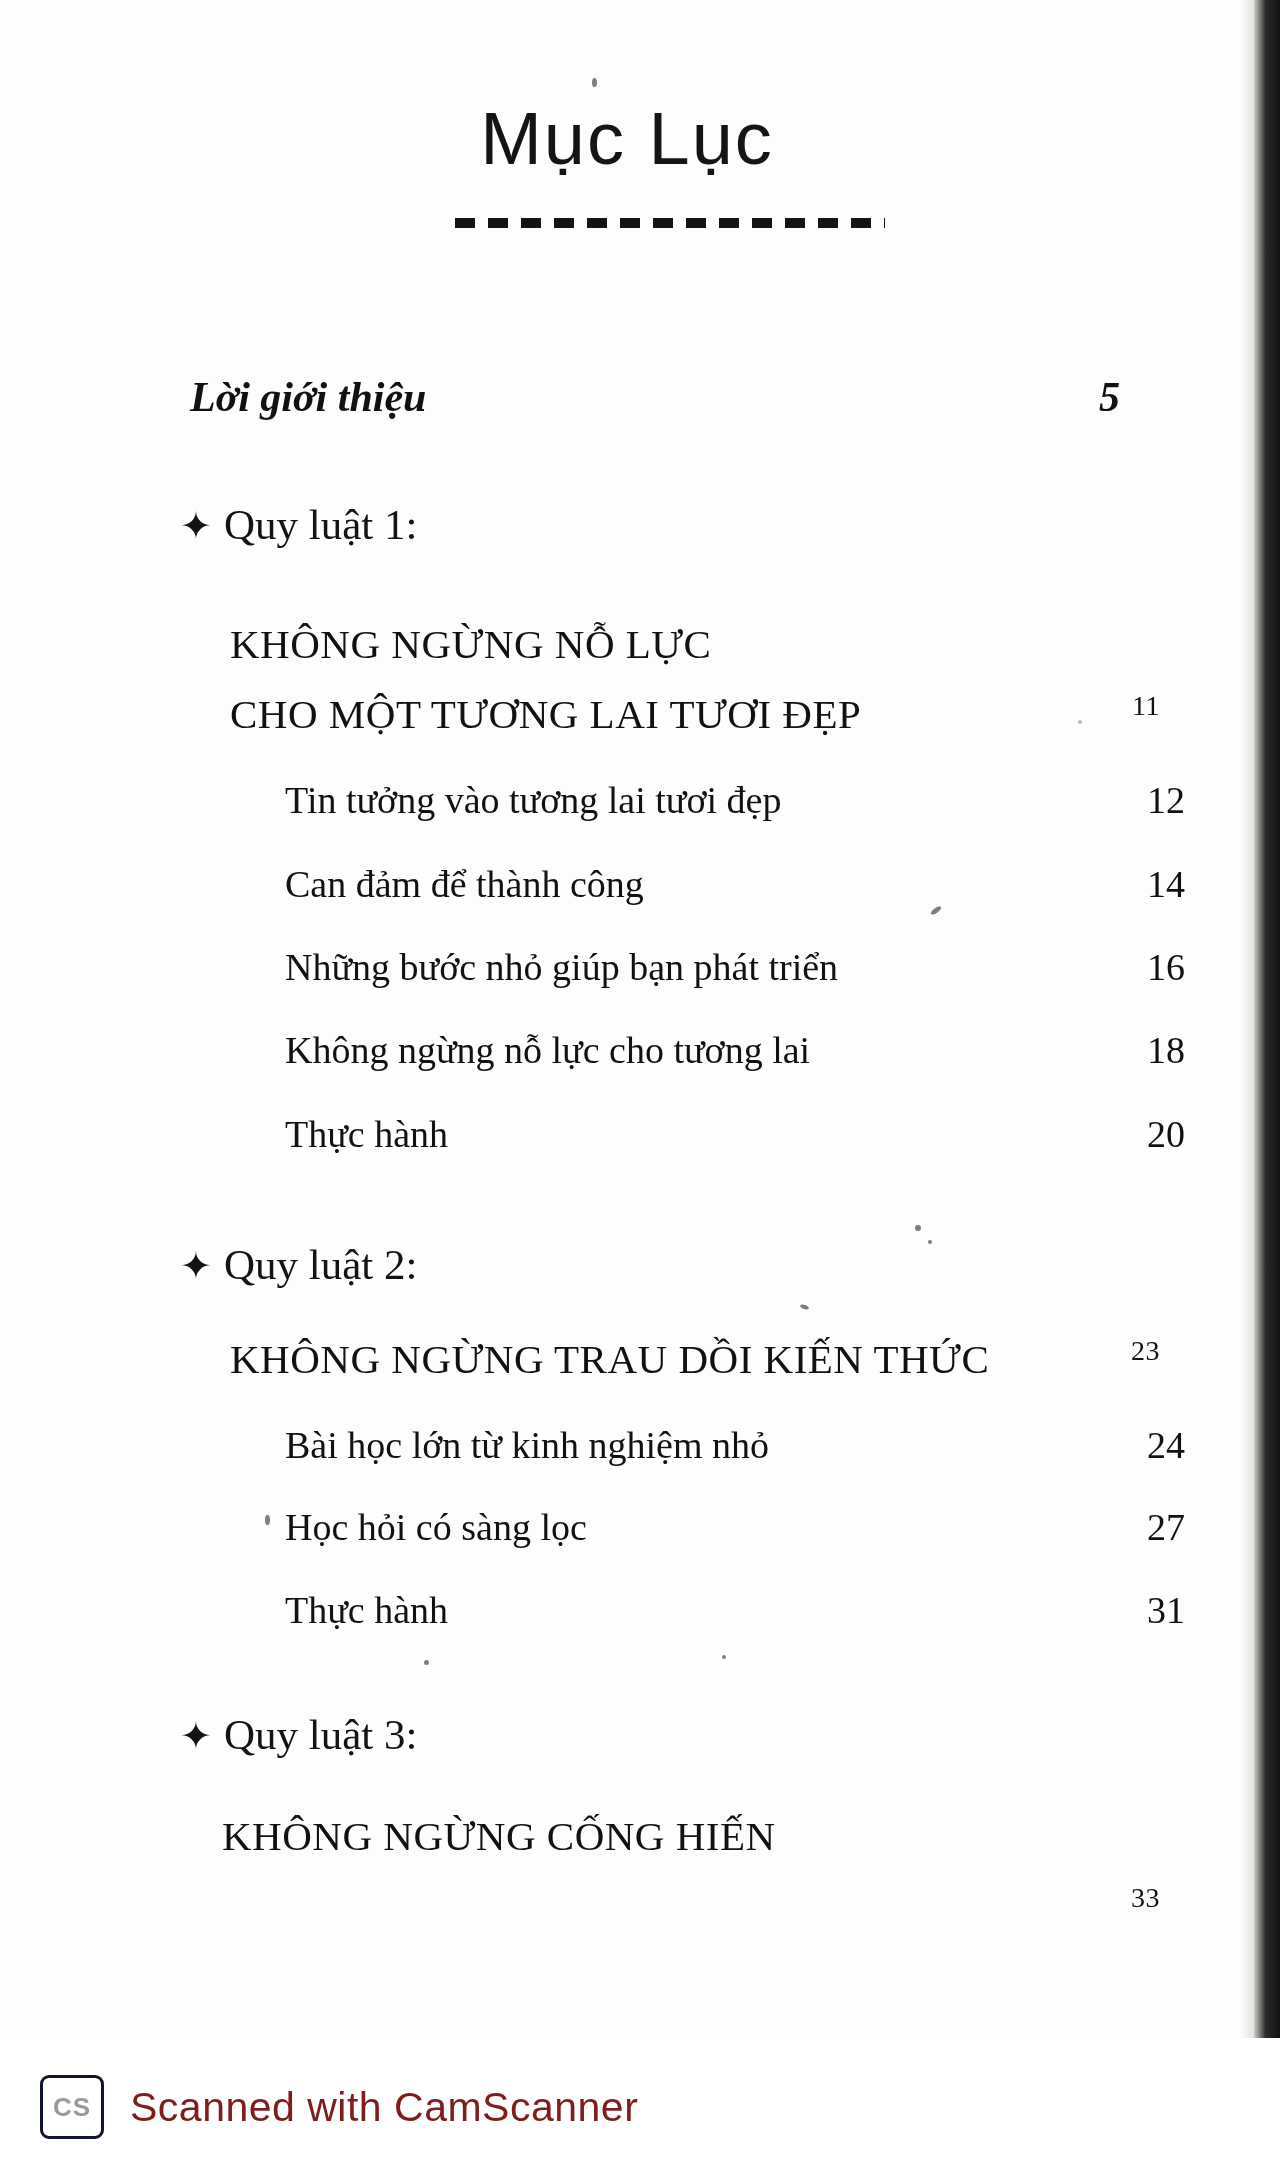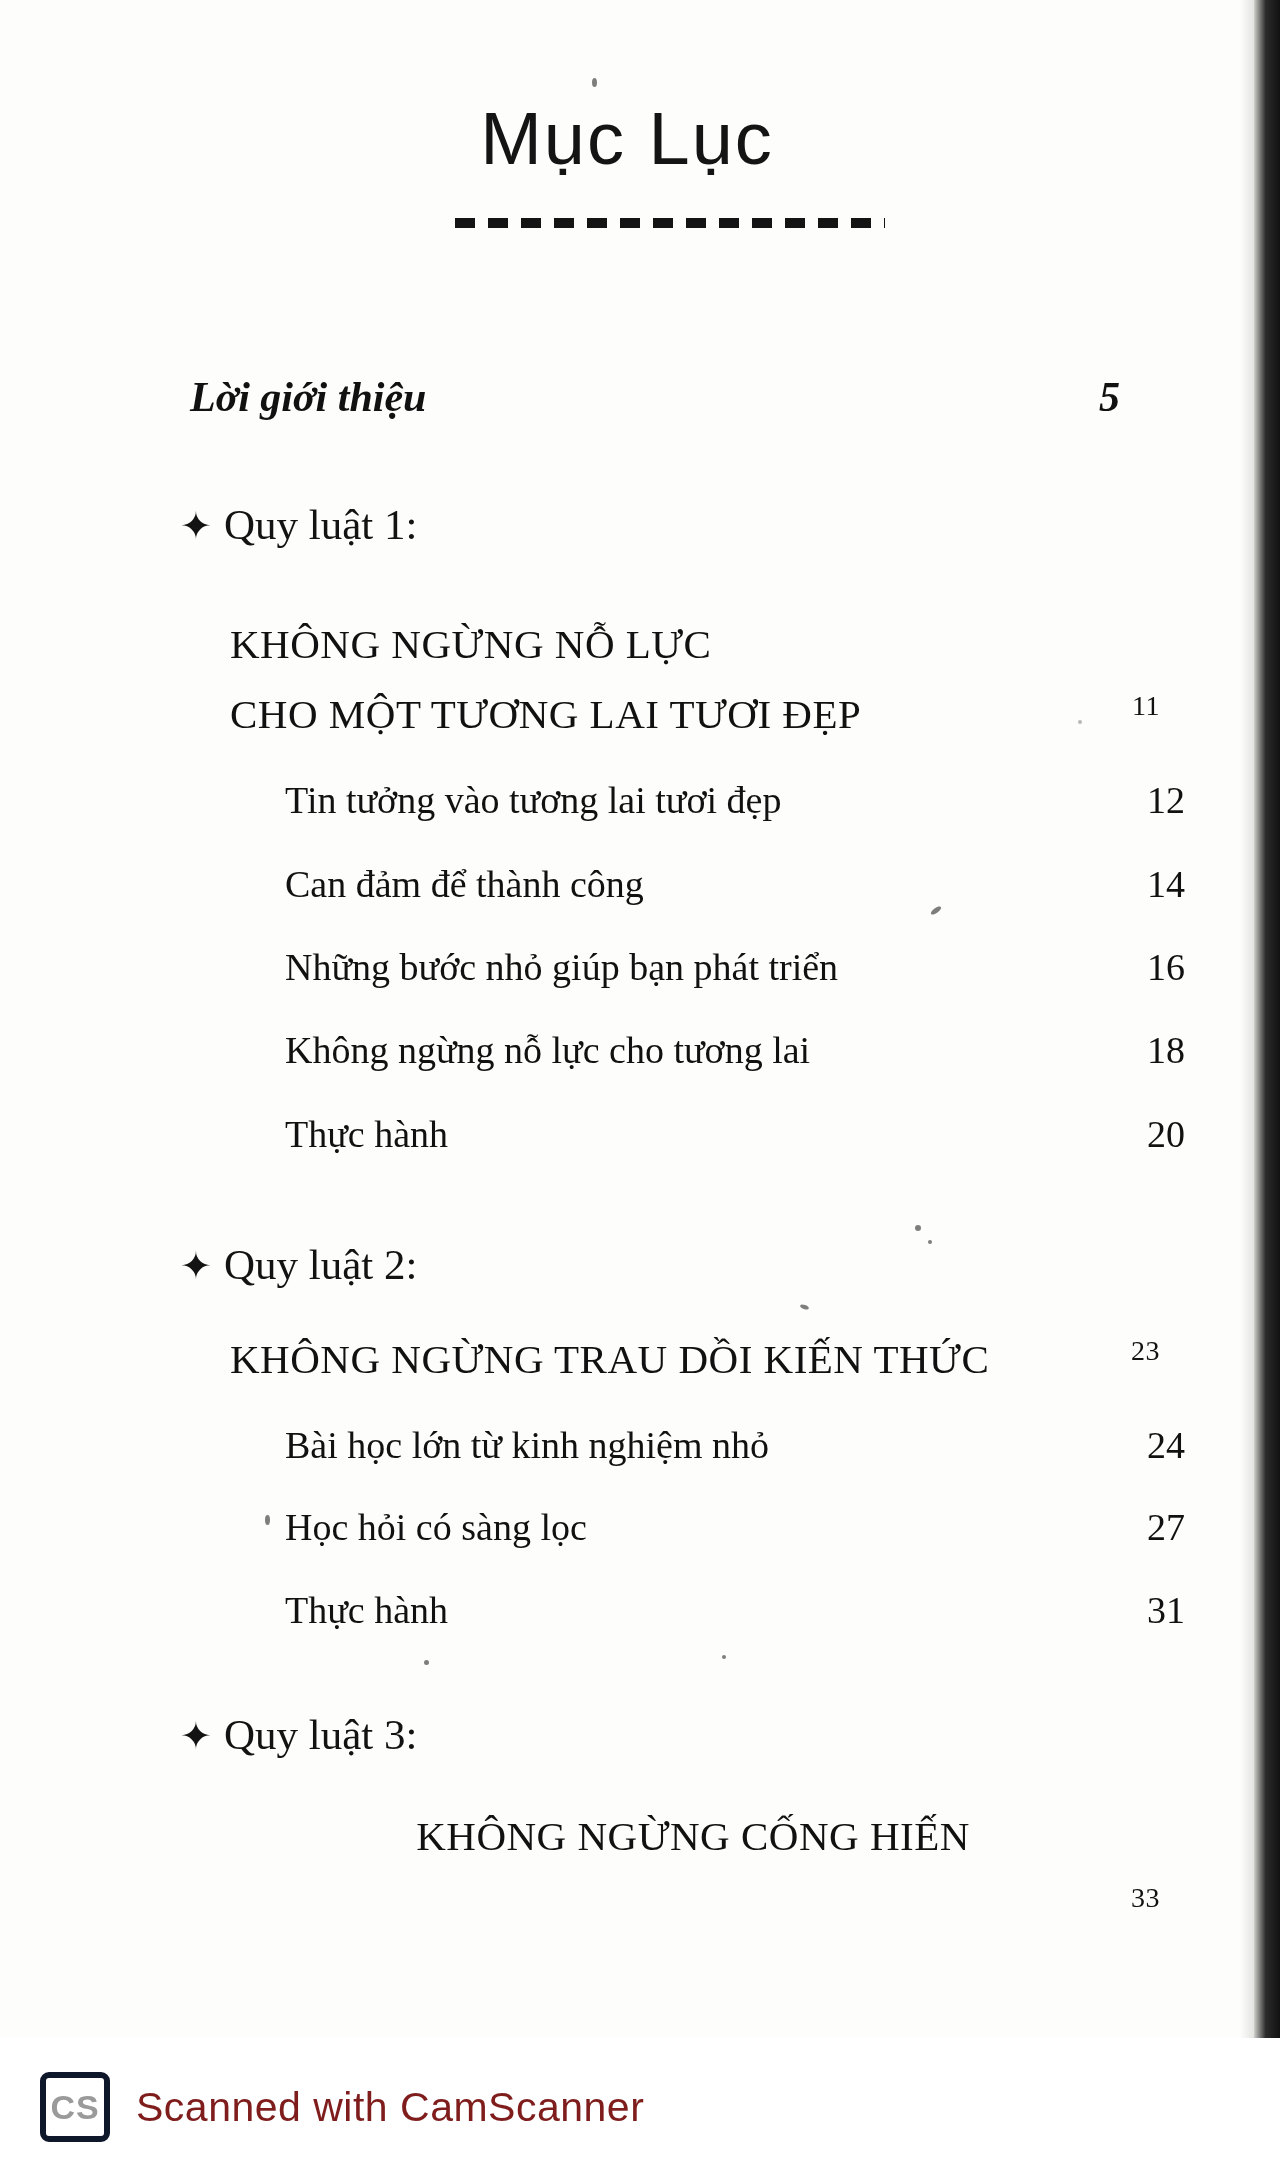--- a/index.html
+++ b/index.html
@@ -151,25 +151,25 @@
     width: 1280px;
     height: 138px;
     background: #ffffff;
     display: flex;
     align-items: center;
   }
   .cs-badge {
     margin-left: 40px;
     width: 58px;
     height: 58px;
-    border: 6px solid #0f172a;
+    border: 3px solid #0f172a;
     border-radius: 9px;
     color: #9a9a9a;
     font-family: "Liberation Sans", sans-serif;
-    font-size: 34px;
+    font-size: 26px;
     font-weight: bold;
     display: flex;
     align-items: center;
     justify-content: center;
     letter-spacing: 1px;
   }
   .cs-text {
     margin-left: 26px;
     color: #7f1d1d;
     font-family: "Liberation Sans", sans-serif;
@@ -247,21 +247,21 @@
     <div class="entry sub" style="left:285px; top:1588px;">
       <span class="label">Thực hành</span>
       <span class="page-num">31</span>
     </div>
 
     <div class="entry rule-head" style="left:180px; top:1710px; width:940px;">
       <span class="star">✦</span>
       <span class="label">Quy luật 3:</span>
     </div>
 
-    <div class="entry chapter" style="left:228px; top:1812px;justify-content:center;">
+    <div class="entry chapter" style="left:222px; top:1812px;">
       <span class="label">KHÔNG NGỪNG CỐNG HIẾN</span>
     </div>
     <div class="entry chapter" style="left:230px; top:1882px;">
       <span class="page-num">33</span>
     </div>
 
     <div class="speck" style="left:592px; top:78px; width:5px; height:9px;"></div>
     <div class="speck" style="left:930px; top:908px; width:12px; height:5px; transform:rotate(-35deg);"></div>
     <div class="speck" style="left:915px; top:1225px; width:6px; height:6px;"></div>
     <div class="speck" style="left:928px; top:1240px; width:4px; height:4px;"></div>

